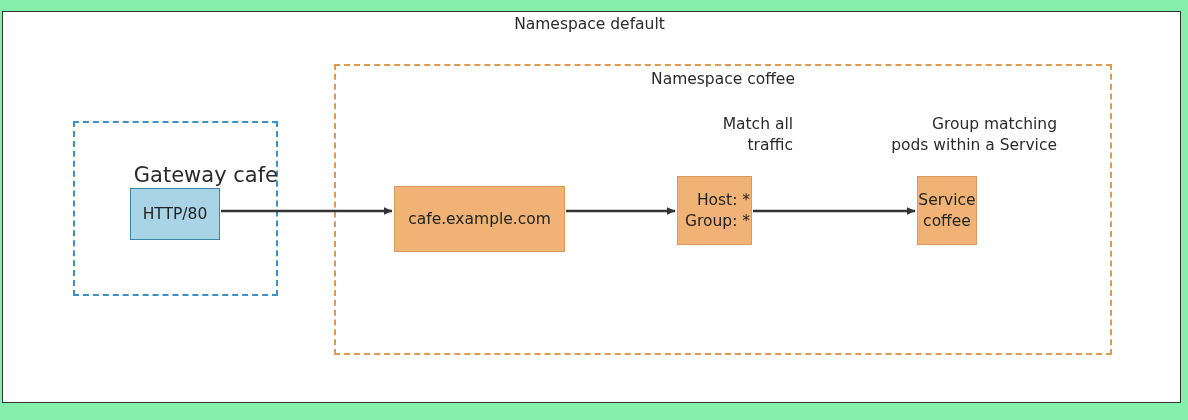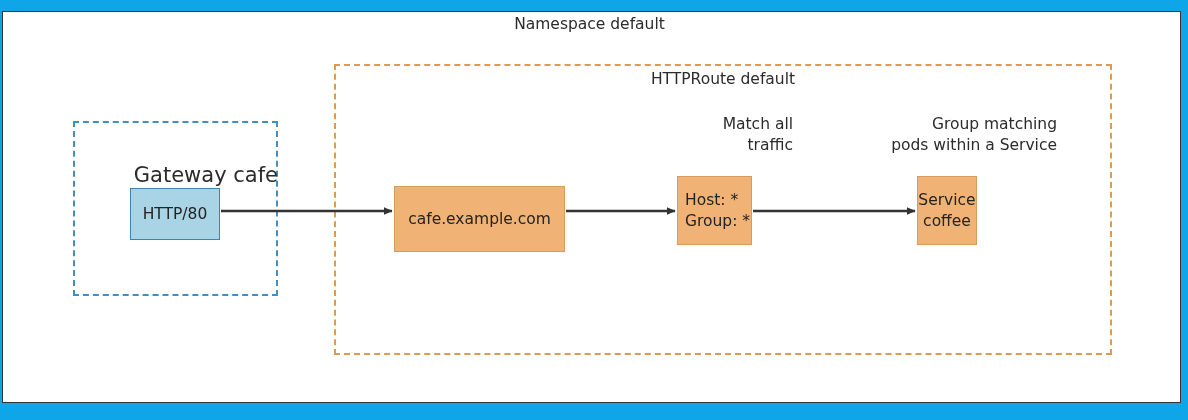--- a/index.html
+++ b/index.html
@@ -10,21 +10,21 @@
   body {
     font-family: "DejaVu Sans", sans-serif;
     width: 1188px;
     height: 420px;
     overflow: hidden;
   }
   #canvas {
     position: relative;
     width: 1188px;
     height: 420px;
-    background: #0ea5e9;
+    background: #86efac;
   }
 
   
   .namespace-box {
     position: absolute;
     left: 2px;
     top: 11px;
     width: 1179px;
     height: 392px;
     box-sizing: border-box;
@@ -118,21 +118,21 @@
   }
   .node-match {
     left: 677px;
     top: 176px;
     width: 75px;
     height: 69px;
     background: #f0b375;
     border: 1.6px solid #d79b5c;
     justify-content: flex-start;
     padding-left: 7px;
-    text-align: left;
+    text-align: right;
   }
   .node-service {
     left: 917px;
     top: 176px;
     width: 60px;
     height: 69px;
     background: #f0b375;
     border: 1.6px solid #d79b5c;
   }
 
@@ -172,21 +172,21 @@
 
 <div id="canvas">
 
   <div class="namespace-box"></div>
   <div class="namespace-title">Namespace default</div>
 
   <div class="gateway-box"></div>
   <div class="gateway-title">Gateway cafe</div>
 
   <div class="httproute-box"></div>
-  <div class="httproute-title">HTTPRoute default</div>
+  <div class="httproute-title">Namespace coffee</div>
 
   <svg class="arrow-layer" viewBox="0 0 1188 420" width="1188" height="420">
     <defs>
       <marker id="arrowhead" markerWidth="9" markerHeight="9" refX="8.4" refY="4.5" orient="auto" markerUnits="userSpaceOnUse">
         <path d="M0,0.6 L9,4.5 L0,8.4 z" fill="#333333"></path>
       </marker>
     </defs>
     <line x1="221" y1="211" x2="392" y2="211" stroke="#333333" stroke-width="2.6" marker-end="url(#arrowhead)"></line>
     <line x1="566" y1="211" x2="675" y2="211" stroke="#333333" stroke-width="2.6" marker-end="url(#arrowhead)"></line>
     <line x1="753" y1="211" x2="915" y2="211" stroke="#333333" stroke-width="2.6" marker-end="url(#arrowhead)"></line>

